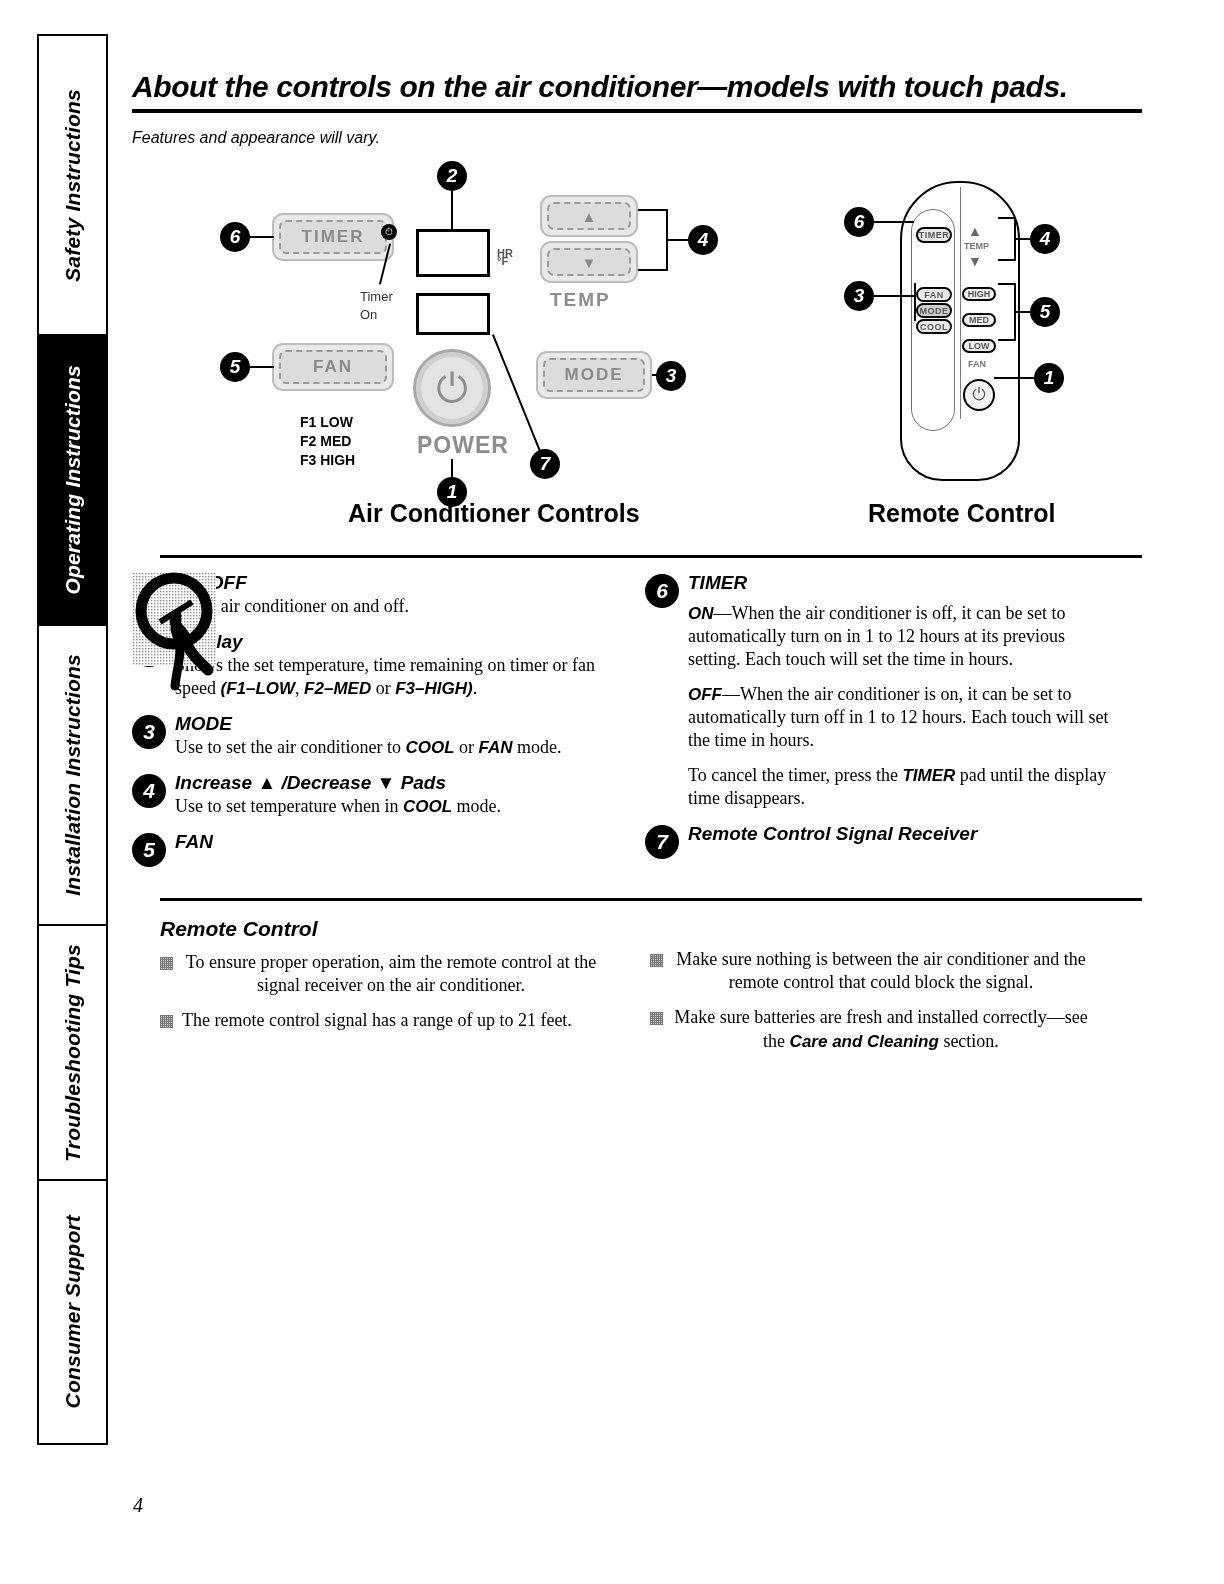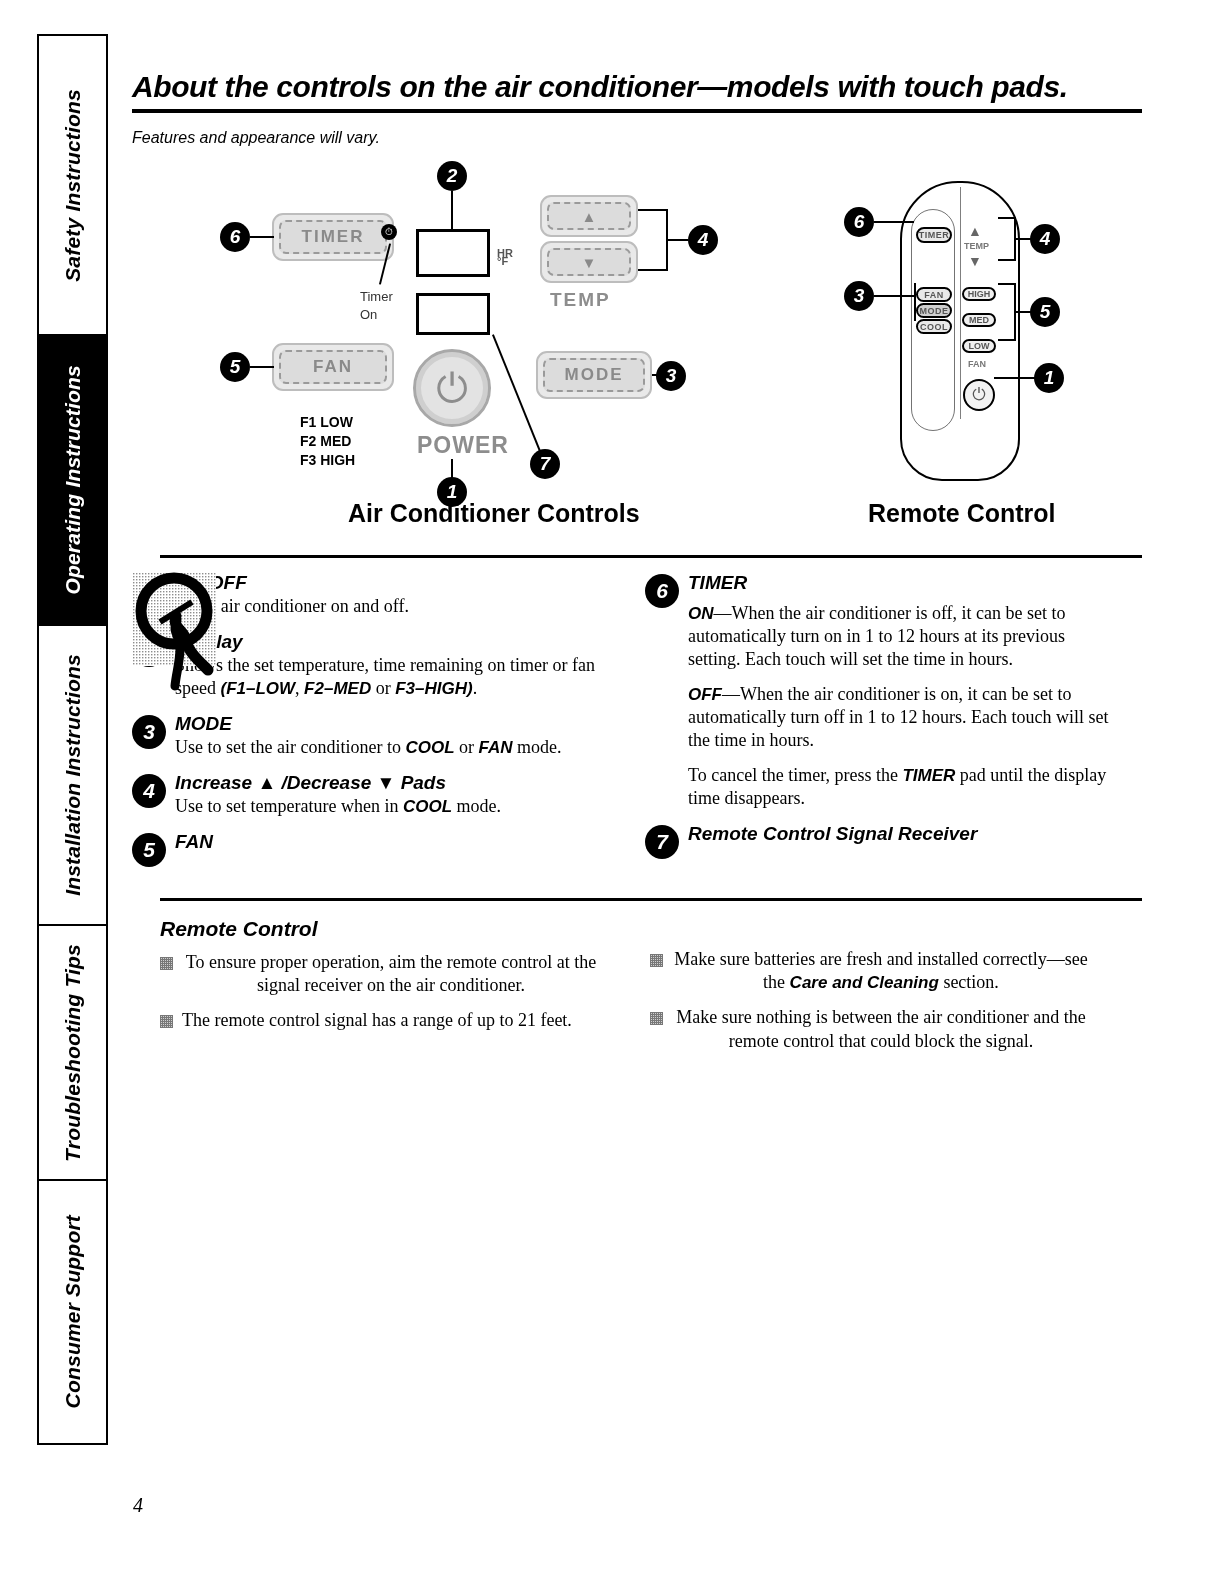--- a/index.html
+++ b/index.html
@@ -475,25 +475,25 @@
         </div>
         <div class="bullet">
           <div class="bsq"></div>
           <div class="btext">The remote control signal has a range of up to 21 feet.</div>
         </div>
       </div>
       <div class="bcol right">
         <div style="height:31px;"></div>
         <div class="bullet">
           <div class="bsq"></div>
-          <div class="btext">Make sure batteries are fresh and installed correctly—see the <i>Care and Cleaning</i> section.</div>
+          <div class="btext">Make sure nothing is between the air conditioner and the remote control that could block the signal.</div>
         </div>
         <div class="bullet">
           <div class="bsq"></div>
-          <div class="btext">Make sure nothing is between the air conditioner and the remote control that could block the signal.</div>
+          <div class="btext">Make sure batteries are fresh and installed correctly—see the <i>Care and Cleaning</i> section.</div>
         </div>
       </div>
     </div>
   </div>
 </div>
 
 <div id="clockmark">
   <svg width="108" height="140" viewBox="0 0 108 140" xmlns="http://www.w3.org/2000/svg">
     <defs>
       <pattern id="dots" width="3" height="3" patternUnits="userSpaceOnUse">

